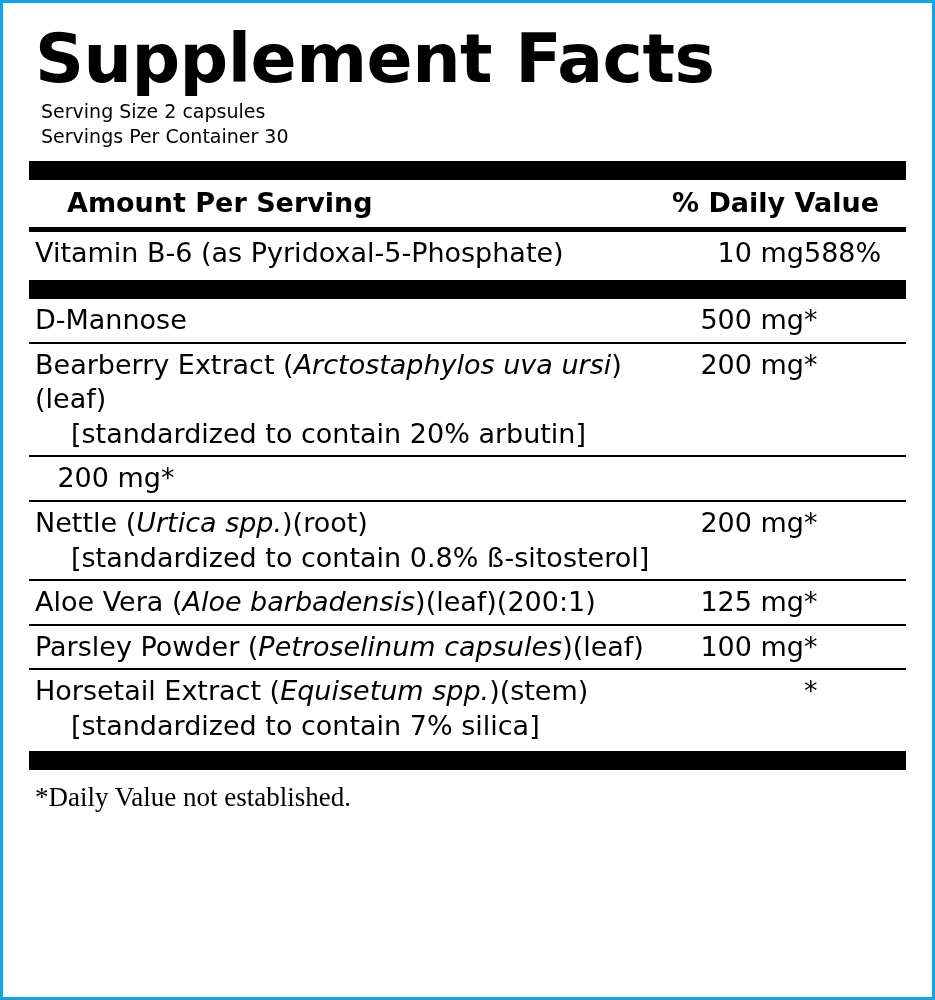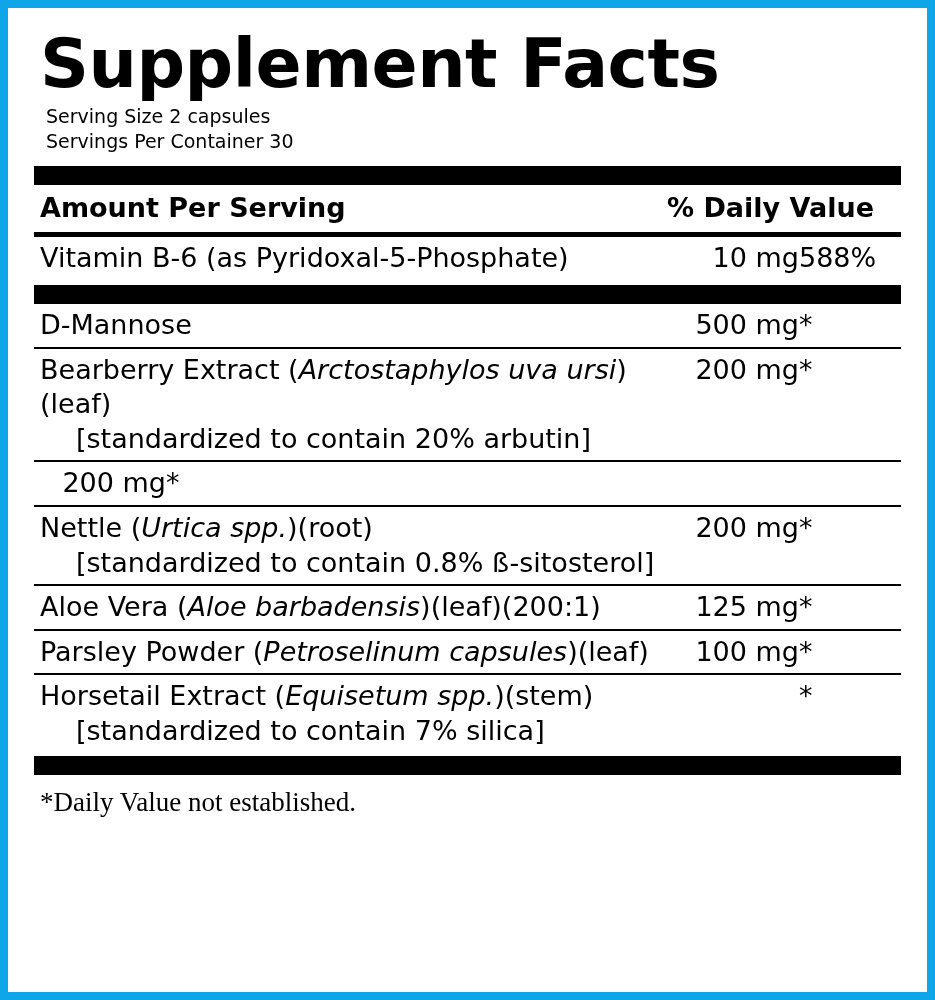--- a/index.html
+++ b/index.html
@@ -11,21 +11,21 @@
     width: 935px;
     height: 1000px;
     font-family: "DejaVu Sans", "Liberation Sans", sans-serif;
     color: #000000;
     -webkit-font-smoothing: antialiased;
   }
   .panel {
     box-sizing: border-box;
     width: 935px;
     height: 1000px;
-    border: 8px solid #0ea5e9;
+    border: 3px solid #0ea5e9;
     padding: 14px 26px 10px 26px;
     display: flex;
     flex-direction: column;
   }
   .title {
     font-size: 68px;
     line-height: 1.0;
     font-weight: bold;
     letter-spacing: -0.5px;
     margin: 8px 0 6px 6px;
@@ -77,20 +77,21 @@
   .row .dv {
     flex: 0 0 auto;
     width: 98px;
     font-size: 27px;
     line-height: 1.28;
     padding-right: 4px;
   }
   .header-row .label,
   .header-row .dv {
     font-weight: bold;
+    margin-left: 32px;
   }
   .header-row {
     padding: 6px 0 6px 0;
   }
   .header-row .dv {
     width: 230px;
   }
   .sub {
     font-size: 27px;
     line-height: 1.28;

